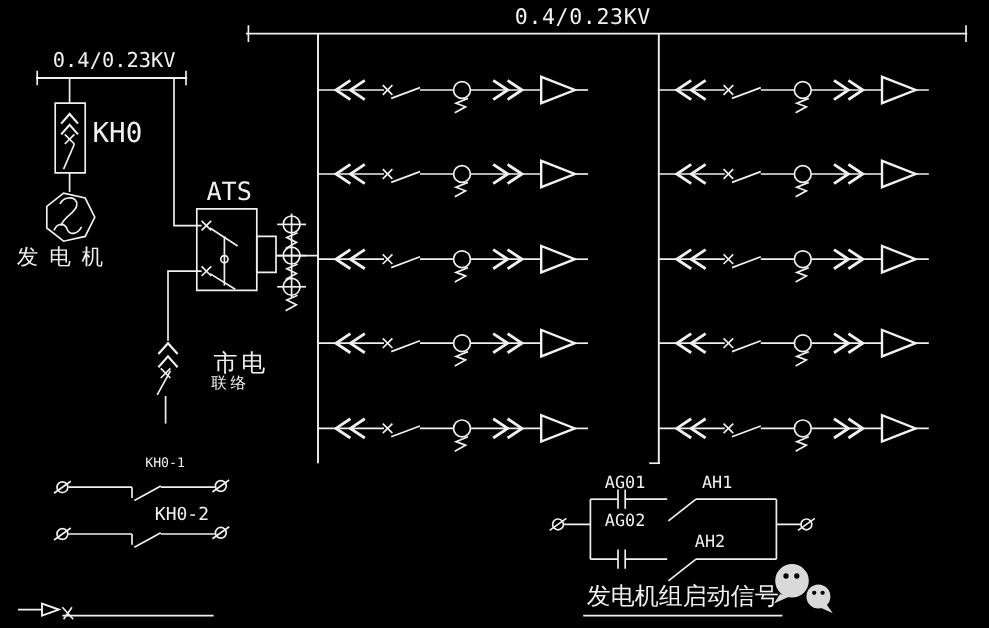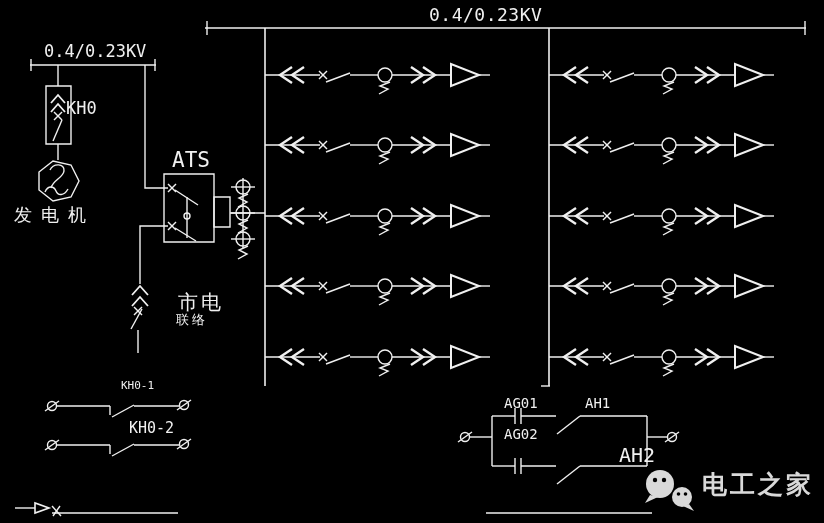--- a/index.html
+++ b/index.html
@@ -194,34 +194,34 @@
       <circle cx="664" cy="480" r="2.2" fill="#000000"></circle>
       <circle cx="678.5" cy="494" r="1.8" fill="#000000"></circle>
       <circle cx="685.5" cy="494" r="1.8" fill="#000000"></circle>
     </g>
   </svg>
 
   <div class="lbl mono" style="left:429px;top:6px;font-size:18px;letter-spacing:0.5px">0.4/0.23KV</div>
 
   <div class="lbl mono" style="left:44px;top:43px;font-size:17px">0.4/0.23KV</div>
 
-  <div class="lbl mono" style="left:66px;top:100px;font-size:17px">KH0</div>
+  <div class="lbl mono" style="left:77px;top:100px;font-size:23px">KH0</div>
 
   <div class="lbl cn" style="left:14px;top:206px;font-size:18px;letter-spacing:9px">发电机</div>
 
   <div class="lbl mono" style="left:172px;top:150px;font-size:21px">ATS</div>
 
   <div class="lbl cn" style="left:178px;top:292px;font-size:20px;letter-spacing:3px">市电</div>
   <div class="lbl cn" style="left:176px;top:313px;font-size:13px;letter-spacing:3px">联络</div>
 
   <div class="lbl mono" style="left:121px;top:380px;font-size:11px">KH0-1</div>
   <div class="lbl mono" style="left:129px;top:421px;font-size:15px">KH0-2</div>
 
 
   <div class="lbl mono" style="left:504px;top:396px;font-size:14px">AG01</div>
   <div class="lbl mono" style="left:585px;top:396px;font-size:14px">AH1</div>
   <div class="lbl mono" style="left:504px;top:427px;font-size:14px">AG02</div>
-  <div class="lbl mono" style="left:619px;top:445px;font-size:20px">AH2</div>
-
-
-  <div class="lbl cn wm-text" style="left:702px;top:472px;font-size:25px;letter-spacing:3px">电工之家</div>
+  <div class="lbl mono" style="left:579px;top:445px;font-size:14px">AH2</div>
+
+  <div class="lbl cn" style="left:489px;top:486px;font-size:20px">发电机组启动信号</div>
+
 
 </div>
 
 </body></html>

